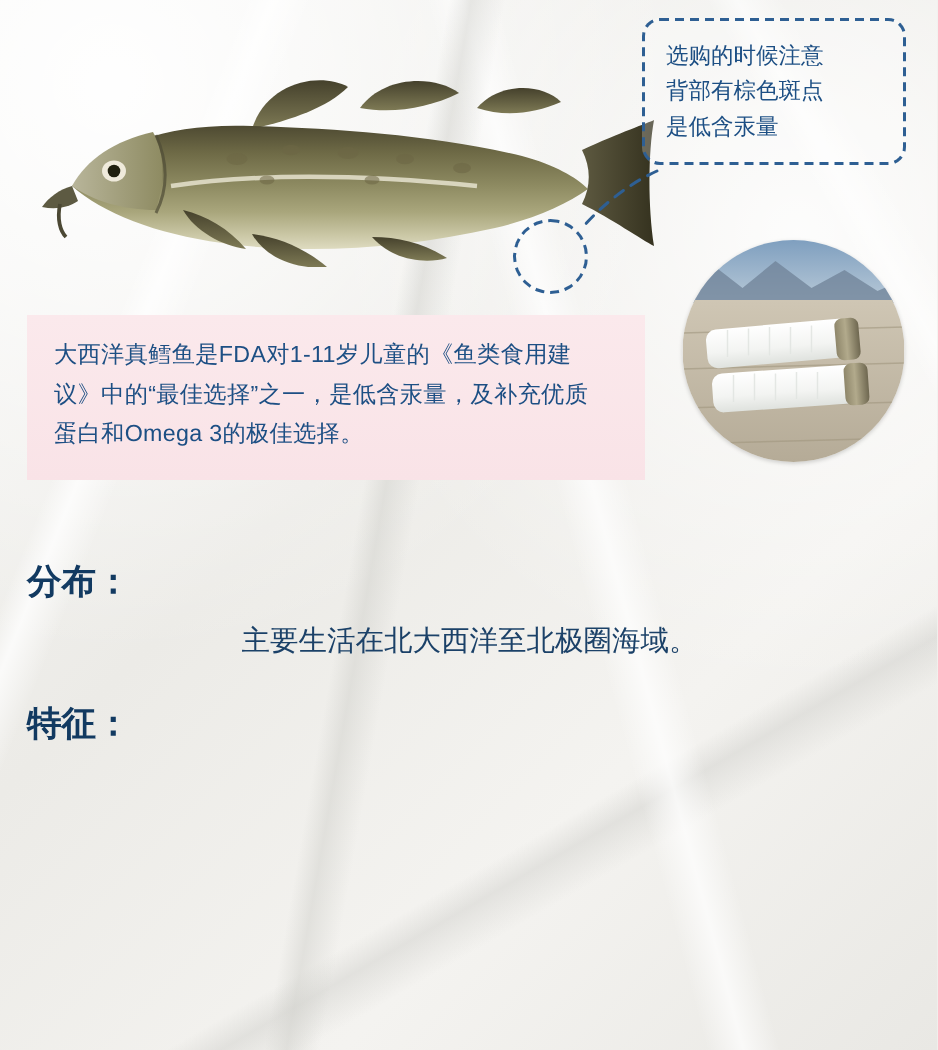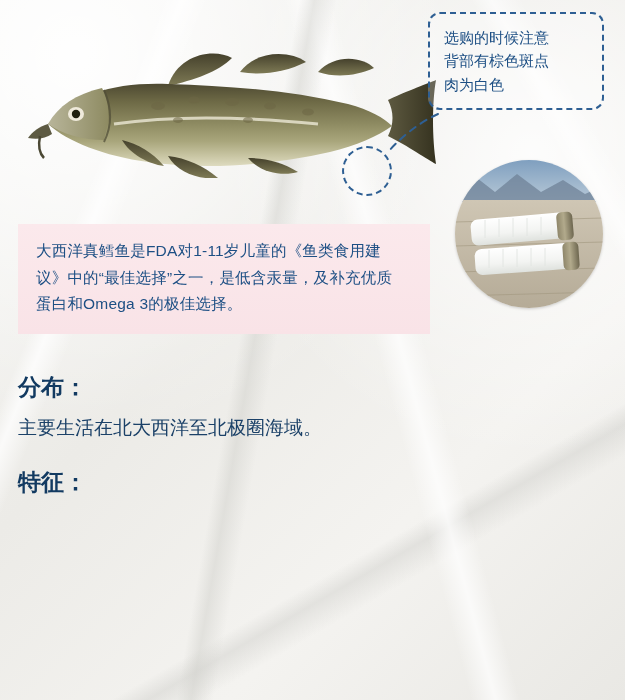--- a/index.html
+++ b/index.html
@@ -89,21 +89,21 @@
     height: 148px;
     border-radius: 50%;
     overflow: hidden;
     box-shadow: 0 1px 3px rgba(0,0,0,0.18);
   }
 
   
   .info-box {
     position: absolute;
     left: 18px;
-    top: 224px;
+    top: 210px;
     width: 412px;
     box-sizing: border-box;
     padding: 14px 28px 16px 18px;
     background: linear-gradient(180deg, #fbe9ec 0%, #f9e3e7 100%);
     color: #1d4f84;
     font-size: 15.5px;
     line-height: 1.72;
     letter-spacing: 0.2px;
   }
 
@@ -126,20 +126,21 @@
     font-size: 23px;
     font-weight: bold;
     color: #123a61;
     margin: 0 0 10px 0;
   }
   .sub-body {
     font-size: 19px;
     color: #1b4168;
     line-height: 1.58;
     margin: 0 0 24px 0;
+    text-align: center;
   }
   .sub-body.wide { line-height: 1.62; }
 </style>
 </head>
 <body>
 
 <div id="page">
   <div class="paper-streaks"></div>
 
   <div class="fish-wrap">
@@ -205,21 +206,21 @@
       <path d="M150 128 C160 146 184 152 200 150 C186 138 168 130 150 128 Z" fill="url(#finG)"></path>
       <path d="M230 130 C244 146 266 148 280 144 C264 134 248 130 230 130 Z" fill="url(#finG)"></path>
 
       <path d="M370 72 C396 60 414 54 418 52 C414 74 414 110 418 136 C410 132 390 118 370 108 C376 96 376 84 370 72 Z" fill="url(#tailG)"></path>
     </svg>
   </div>
 
   <div class="callout">
     <div>选购的时候注意</div>
     <div>背部有棕色斑点</div>
-    <div>肉为白色</div>
+    <div>是低含汞量</div>
   </div>
 
   <div class="dash-leader">
     <svg viewBox="0 0 60 46" width="60" height="46">
       <path d="M58 2 C40 10 22 24 8 40" stroke="#2e5f93" stroke-width="2" stroke-dasharray="7 6" fill="none" stroke-linecap="round"></path>
     </svg>
   </div>
 
   <div class="dash-circle"></div>
 

